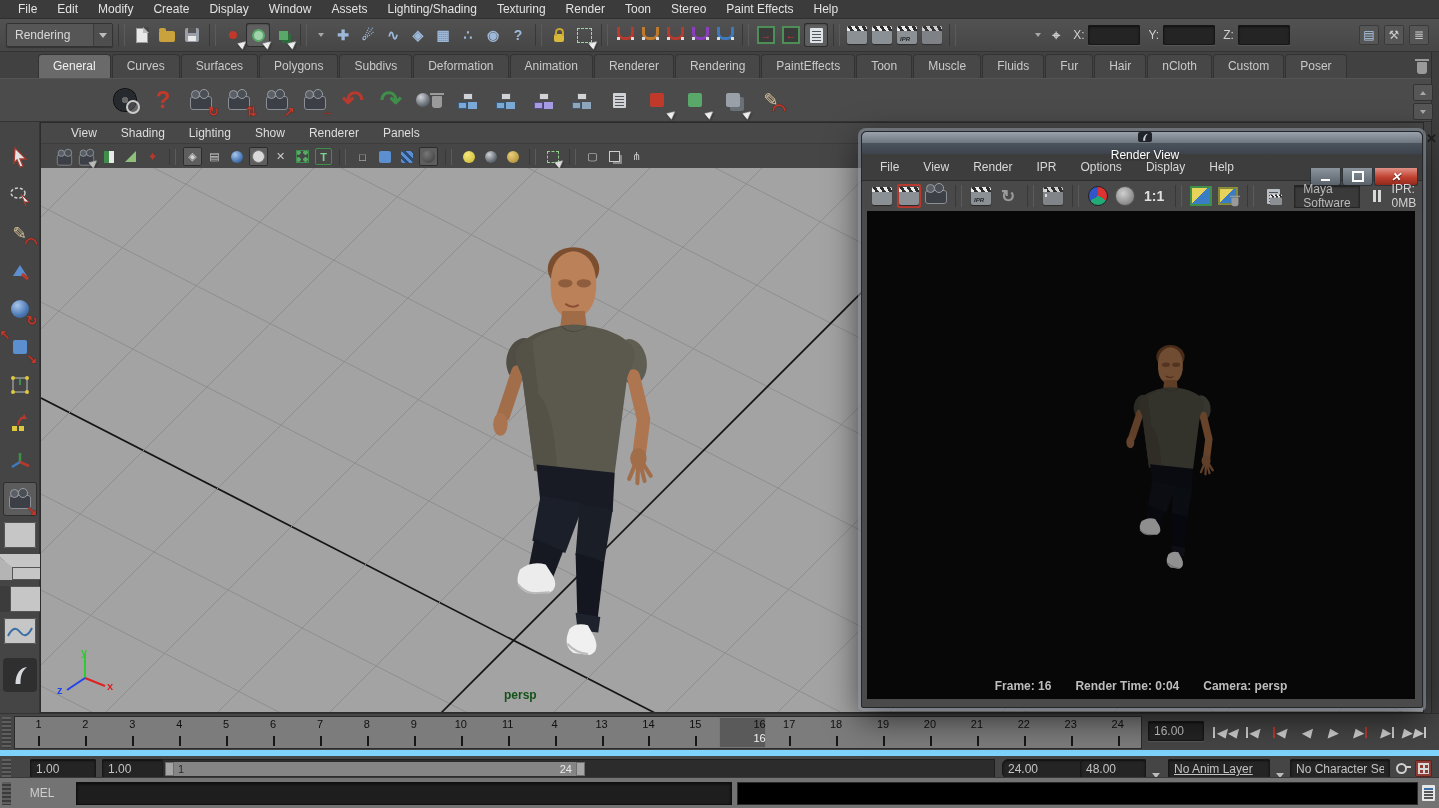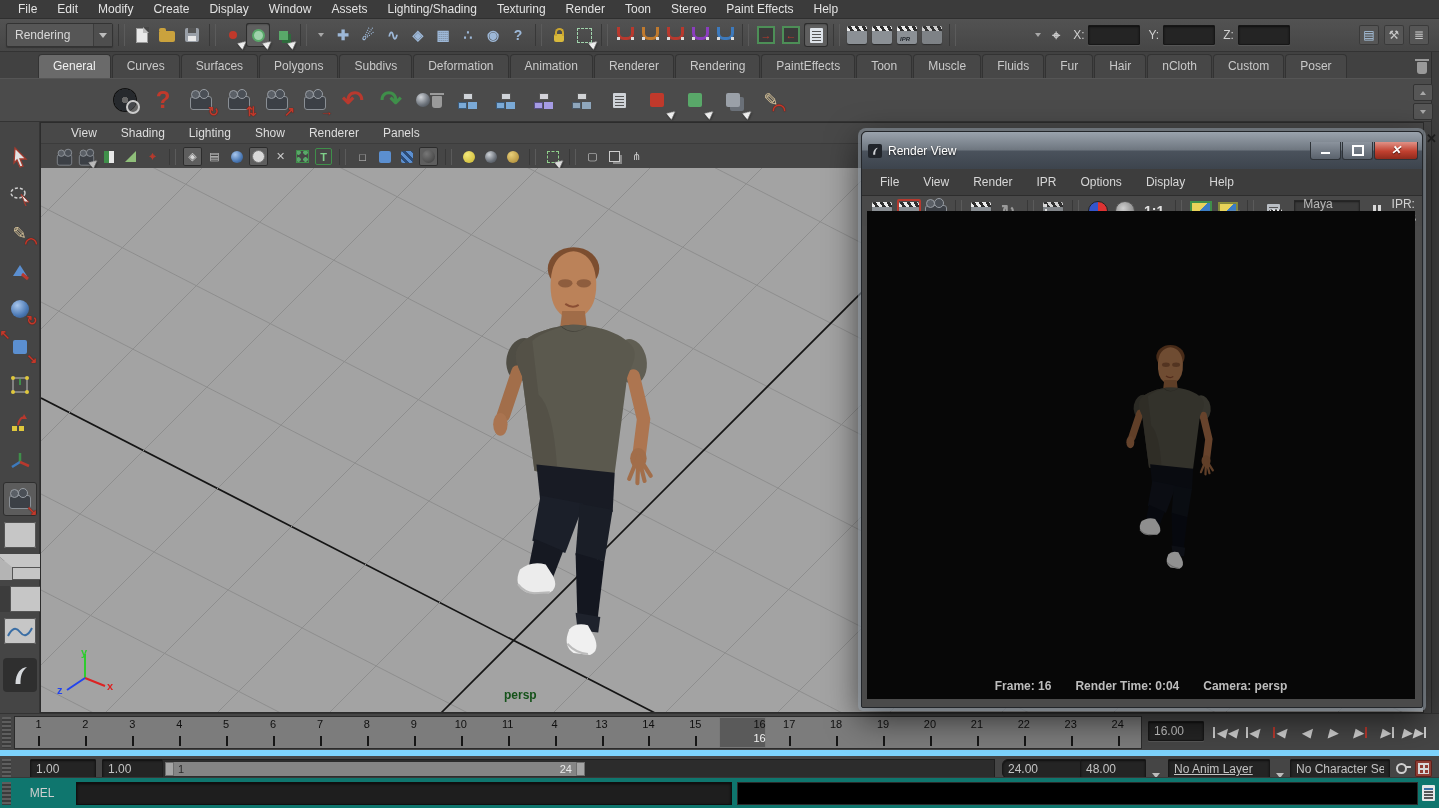--- a/index.html
+++ b/index.html
@@ -94,22 +94,22 @@
   .vt{width:19px;height:19px;border-radius:2px;display:flex;align-items:center;justify-content:center;color:#c9c9c9;font-size:11px;position:relative;flex:none;}
   .vt.on{background:#5e5e5e;box-shadow:inset 0 0 0 1px #2c2c2c;}
   .vp-canvas{position:absolute;left:0;top:45px;width:1382px;height:544px;background:#a3a3a3;overflow:hidden;}
   .persp-label{position:absolute;left:463px;top:520px;color:#15521a;font-weight:bold;font-size:12px;}
   .axis{position:absolute;left:14px;top:478px;}
   .axis text{font:bold 11px "Liberation Sans",sans-serif;}
   
   .rv{position:absolute;left:861px;top:131px;width:560px;height:575px;z-index:30;
       background:#4a4a4a;border:1px solid #23262a;border-radius:5px 5px 2px 2px;
       box-shadow:0 0 0 3px rgba(150,160,172,.55),0 10px 34px rgba(0,0,0,.65);}
-  .rv-title{height:37px;border-radius:5px 5px 0 0;background:linear-gradient(#9aa3ad,#6f7780 48%,#4a525c 52%,#3d444d);
-            display:flex;align-items:center;padding-left:6px;color:#fff;text-shadow:0 1px 2px #222;font-size:12px;gap:6px;}
+  .rv-title{height:22px;border-radius:5px 5px 0 0;background:linear-gradient(#9aa3ad,#6f7780 48%,#4a525c 52%,#3d444d);
+            display:flex;align-items:center;padding-left:6px;color:#fff;text-shadow:0 1px 2px #222;font-size:12px;gap:6px;flex-direction:column;}
   .rv-ico{width:14px;height:14px;border-radius:2px;background:#20242a;display:flex;align-items:center;justify-content:center;}
   .winbtns{margin-left:auto;display:flex;margin-right:4px;}
   .wb{width:29px;height:17px;background:linear-gradient(#8b939d,#5a626c);border:1px solid #2e3338;border-top:none;
       border-radius:0 0 3px 3px;display:flex;align-items:center;justify-content:center;margin-left:1px;}
   .wb.close{width:42px;background:linear-gradient(#e09186,#c0402f 55%,#8f2a1c);}
   .wb .bar{width:9px;height:2px;background:#fff;margin-top:6px;}
   .wb .box{width:8px;height:7px;border:2px solid #fff;}
   .wb .x{color:#fff;font-weight:bold;font-size:12px;text-shadow:0 1px 1px #40100a;}
   .rv-menu{height:26px;background:#3d3d3d;border-bottom:1px solid #2d2d2d;display:flex;align-items:center;padding-left:6px;}
   .rv-menu .mi{padding:0 12px;color:#d7d7d7;}
@@ -162,21 +162,21 @@
   .animlayer{position:absolute;left:1168px;top:3px;width:102px;text-decoration:underline;}
   .rb-tri2{position:absolute;left:1276px;top:11px;}
   .charset{position:absolute;left:1290px;top:3px;width:100px;}
   .ic-key{position:absolute;left:1396px;top:7px;width:14px;height:8px;}
   .ic-key::before{content:"";position:absolute;left:0;top:0;width:7px;height:7px;border:2px solid #cfcfcf;border-radius:50%;}
   .ic-key::after{content:"";position:absolute;left:9px;top:3px;width:6px;height:2px;background:#cfcfcf;box-shadow:3px 2px 0 -1px #cfcfcf;}
   .ic-autokey{position:absolute;left:1415px;top:4px;width:17px;height:17px;background:#8f3d34;border-radius:2px;box-shadow:inset 0 0 0 1px #5a221c;}
   .ic-autokey::after{content:"";position:absolute;left:3px;top:3px;width:11px;height:11px;background:
      repeating-linear-gradient(90deg,#d8d8d8 0 2px,transparent 2px 5px),repeating-linear-gradient(#d8d8d8 0 2px,transparent 2px 5px);}
   
-  .cmdline{position:absolute;left:0;top:777px;width:100%;height:31px;background:#0f766e;border-top:1px solid #383838;}
+  .cmdline{position:absolute;left:0;top:777px;width:100%;height:31px;background:#737373;border-top:1px solid #383838;}
   .cl-grip{position:absolute;left:2px;top:4px;width:9px;height:23px;background:repeating-linear-gradient(#5e5e5e 0 2px,#3b3b3b 2px 4px);}
   .mel{position:absolute;left:14px;top:8px;color:#cfcfcf;width:56px;text-align:center;}
   .cl-input{position:absolute;left:76px;top:4px;width:656px;height:23px;background:#1e1e1e;border:1px solid #101010;box-shadow:inset 0 1px 3px rgba(0,0,0,.7);color:#ccc;box-sizing:border-box;font:12px "Liberation Sans",sans-serif;padding:0 6px;}
   .cl-resp{position:absolute;left:737px;top:4px;width:681px;height:23px;background:#000;border:1px solid #2a2a2a;box-sizing:border-box;color:#bbb;font:12px "Liberation Mono",monospace;padding:2px 6px;}
   .cl-se{position:absolute;left:1422px;top:7px;width:13px;height:16px;background:#e6e6e6;border-radius:1px;}
   .cl-se::before{content:"";position:absolute;left:2px;top:3px;width:9px;height:1.5px;background:#3a6ea5;box-shadow:0 3px 0 #555,0 6px 0 #555,0 9px 0 #555;}
   
   .dockedge{position:absolute;right:0;top:52px;width:7px;height:661px;background:#3e3e3e;border-left:1px solid #2e2e2e;}
   .paneclose{position:absolute;left:1424px;top:131px;width:15px;height:15px;display:flex;align-items:center;justify-content:center;
              color:#1c1c1c;font-weight:bold;font-size:13px;z-index:40;}

